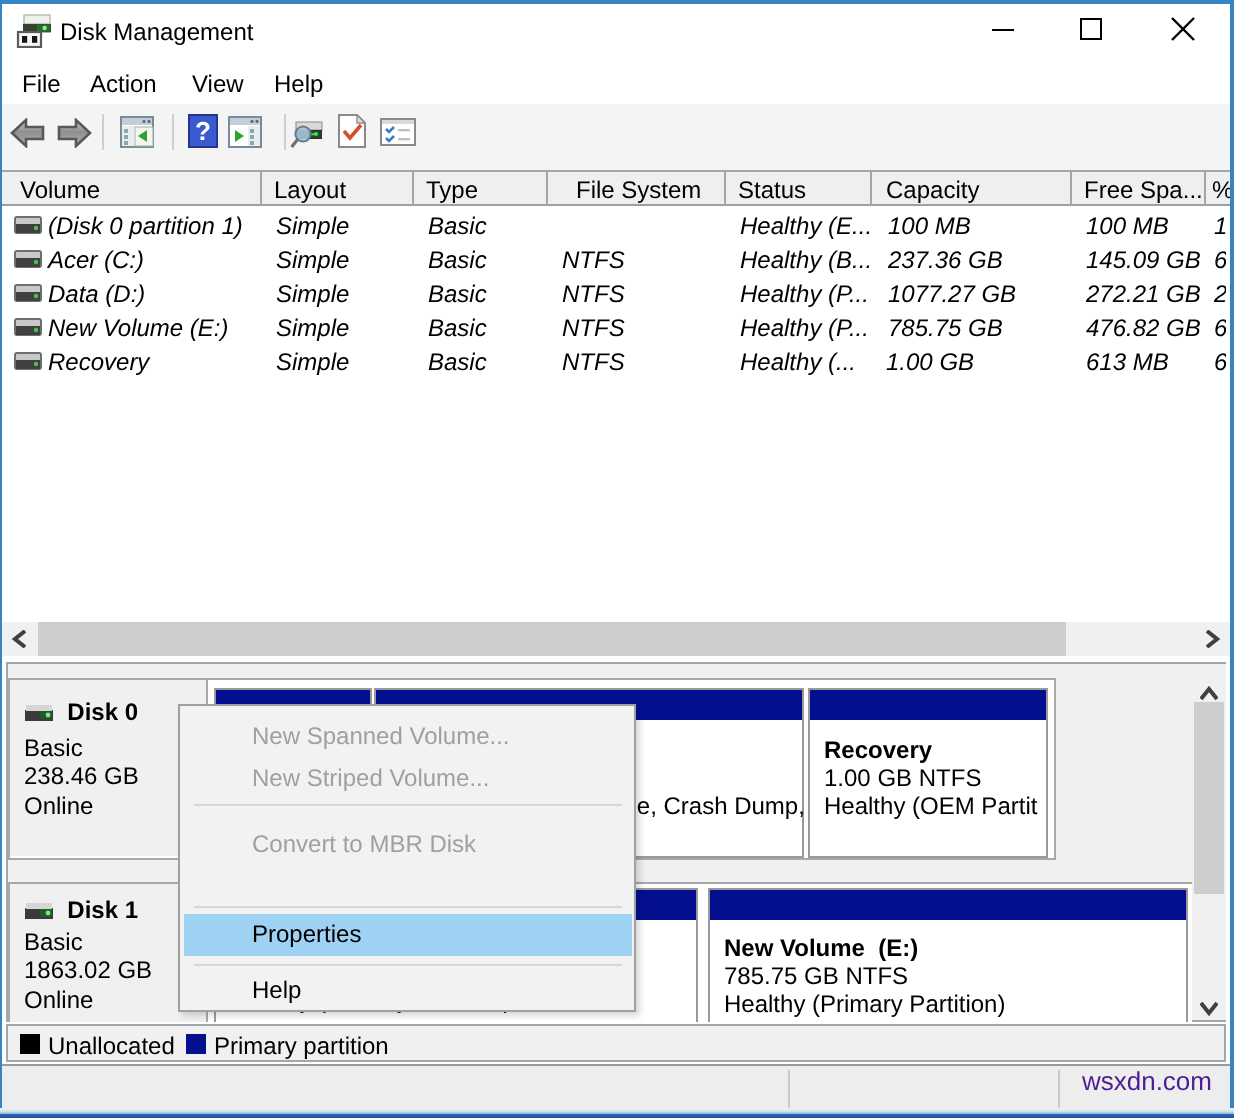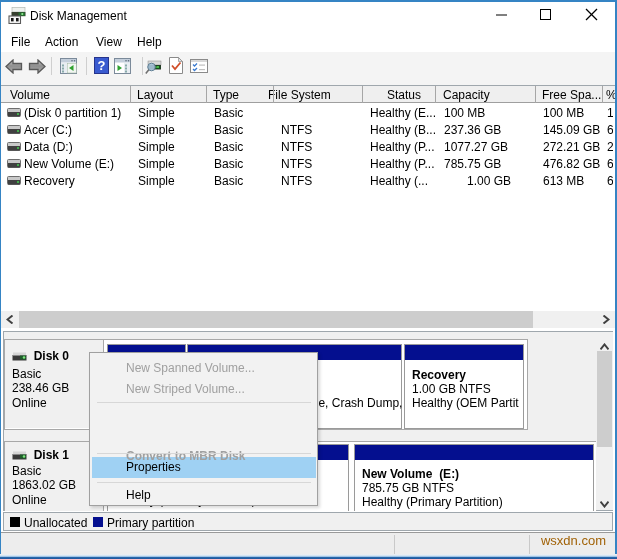--- a/index.html
+++ b/index.html
@@ -17,21 +17,21 @@
   
   #title { left:30px; top:9px; font-size:12px; }
   
   .menuitem { top:35px; font-size:12px; }
 
   
   #toppanetop { left:1px; top:85px; width:614px; height:1px; background:#9fa7ad; }
   .hcell { top:88px; height:17px; font-size:12px; }
   .hsep { top:86px; width:1px; height:17px; background:#a6a6a6; }
   #headerbot { left:1px; top:104px; width:614px; height:1px; background:#ffffff; }
-  .row { left:1px; height:17px; width:612px; overflow:hidden; }
+  .row { left:1px; height:17px; width:612px; overflow:hidden;font-style:italic; }
   .cell { position:absolute; top:2px; }
   .dicon { position:absolute; left:6px; top:4px; }
 
   
   #hsb { left:1px; top:311px; width:614px; height:17px; background:#f0f0f0; }
   #hsb-thumb { left:19px; top:311px; width:514px; height:17px; background:#cdcdcd; }
 
   
   #gpane { left:3px; top:331px; width:610px; height:180px; background:#f0f0f0; border:1px solid #9fa7ad; }
   .diskrow { position:absolute; background:#fff; border:1px solid #a8a8a8; }
@@ -43,21 +43,21 @@
   
   #vsb { left:596px; top:332px; width:17px; height:178px; background:#f0f0f0; }
   #vsb-thumb { left:597px; top:351px; width:15px; height:96px; background:#cdcdcd; }
 
   
   #legend { left:3px; top:512px; width:610px; height:19px; background:#f0f0f0; border:1px solid #9fa7ad; }
   .lsq { position:absolute; top:4px; width:10px; height:10px; }
   
   #wm { left:1px; top:532px; width:614px; height:24px; background:#ededed; border-top:1px solid #9a9a9a; }
   .wmsep { position:absolute; top:2px; width:1px; height:21px; background:#c9c9c9; }
-  #wmtext { position:absolute; right:9px; top:0; font-size:13px; color:#a16207; }
+  #wmtext { position:absolute; right:9px; top:0; font-size:13px; color:#4c1d95; }
 
   
   #menu { left:89px; top:352px; width:229px; height:154px; background:#f2f2f2; border:1px solid #a0a0a0; box-shadow:2px 2px 3px rgba(0,0,0,0.15); }
   .mi { position:absolute; left:36px; font-size:12px; white-space:nowrap; }
   .dis { color:#a0a0a0; }
   .msep { position:absolute; left:7px; width:214px; height:1px; background:#d7d7d7; }
   #mihl { position:absolute; left:2px; top:104px; width:224px; height:21px; background:#9fd1f3; }
 </style>
 </head>
 <body>
@@ -159,22 +159,22 @@
       <rect x="9" y="5.5" width="6" height="1.2" fill="#c0c0c0"></rect>
       <rect x="9" y="10" width="6" height="1.2" fill="#c0c0c0"></rect>
     </svg>
   </div>
 
   <div class="abs" id="toppanetop"></div>
   <div class="abs" style="left:1px; top:86px; width:614px; height:17px; background:#efefef; border-bottom:1px solid #9f9f9f;"></div>
   <span class="abs hcell" style="left:10px;">Volume</span>
   <span class="abs hcell" style="left:137px;">Layout</span>
   <span class="abs hcell" style="left:213px;">Type</span>
-  <span class="abs hcell" style="left:268px;text-align:center;">File System</span>
-  <span class="abs hcell" style="left:387px;">Status</span>
+  <span class="abs hcell" style="left:288px;text-align:center;">File System</span>
+  <span class="abs hcell" style="left:369px;">Status</span>
   <span class="abs hcell" style="left:443px;">Capacity</span>
   <span class="abs hcell" style="left:542px;">Free Spa...</span>
   <span class="abs hcell" style="left:606px;">%</span>
   <div class="abs hsep" style="left:130px;"></div>
   <div class="abs hsep" style="left:206px;"></div>
   <div class="abs hsep" style="left:273px;"></div>
   <div class="abs hsep" style="left:362px;"></div>
   <div class="abs hsep" style="left:435px;"></div>
   <div class="abs hsep" style="left:535px;"></div>
   <div class="abs hsep" style="left:602px;"></div>
@@ -244,21 +244,21 @@
       <svg class="dicon" width="14" height="9" viewBox="0 0 14 9">
           <rect x="0.5" y="0.5" width="13" height="8" rx="1" fill="#c9c9c9" stroke="#6e6e6e"></rect>
           <rect x="1" y="4" width="12" height="4.5" fill="#404040"></rect>
           <circle cx="11" cy="6" r="1.1" fill="#44c74f"></circle>
         </svg>
       <span class="cell" style="left:23px;">Recovery</span>
       <span class="cell" style="left:137px;">Simple</span>
       <span class="cell" style="left:213px;">Basic</span>
       <span class="cell" style="left:280px;">NTFS</span>
       <span class="cell" style="left:369px;">Healthy (...</span>
-      <span class="cell" style="left:466px;">1.00 GB</span>
+      <span class="cell" style="left:442px;">1.00 GB</span>
       <span class="cell" style="left:542px;">613 MB</span>
       <span class="cell" style="left:606px;">6</span>
     </div>
   </div>
 
   <div class="abs" id="hsb"></div>
   <div class="abs" id="hsb-thumb"></div>
   <svg class="abs" style="left:6px; top:315px;" width="8" height="9" viewBox="0 0 8 9">
       <path d="M6.5 0.5 L1.5 4.5 L6.5 8.5" fill="none" stroke="#404040" stroke-width="2"></path>
     </svg>
@@ -338,19 +338,19 @@
   <div class="abs" id="b-left"></div>
   <div class="abs" id="b-right"></div>
   <div class="abs" id="b-bottom1"></div>
   <div class="abs" id="b-bottom2"></div>
 
   <div class="abs" id="menu">
     <div id="mihl"></div>
     <span class="mi dis" style="top:29px;">New Striped Volume...</span>
     <span class="mi dis" style="top:8px;">New Spanned Volume...</span>
     <div class="msep" style="top:49px;"></div>
-    <span class="mi dis" style="top:96px;font-weight:bold;">Convert to MBR Disk</span>
+    <span class="mi dis" style="top:62px;">Convert to MBR Disk</span>
     <div class="msep" style="top:100px;"></div>
     <span class="mi" style="top:107px;">Properties</span>
     <div class="msep" style="top:129px;"></div>
     <span class="mi" style="top:135px;">Help</span>
   </div>
 </div>
 
 </body></html>

